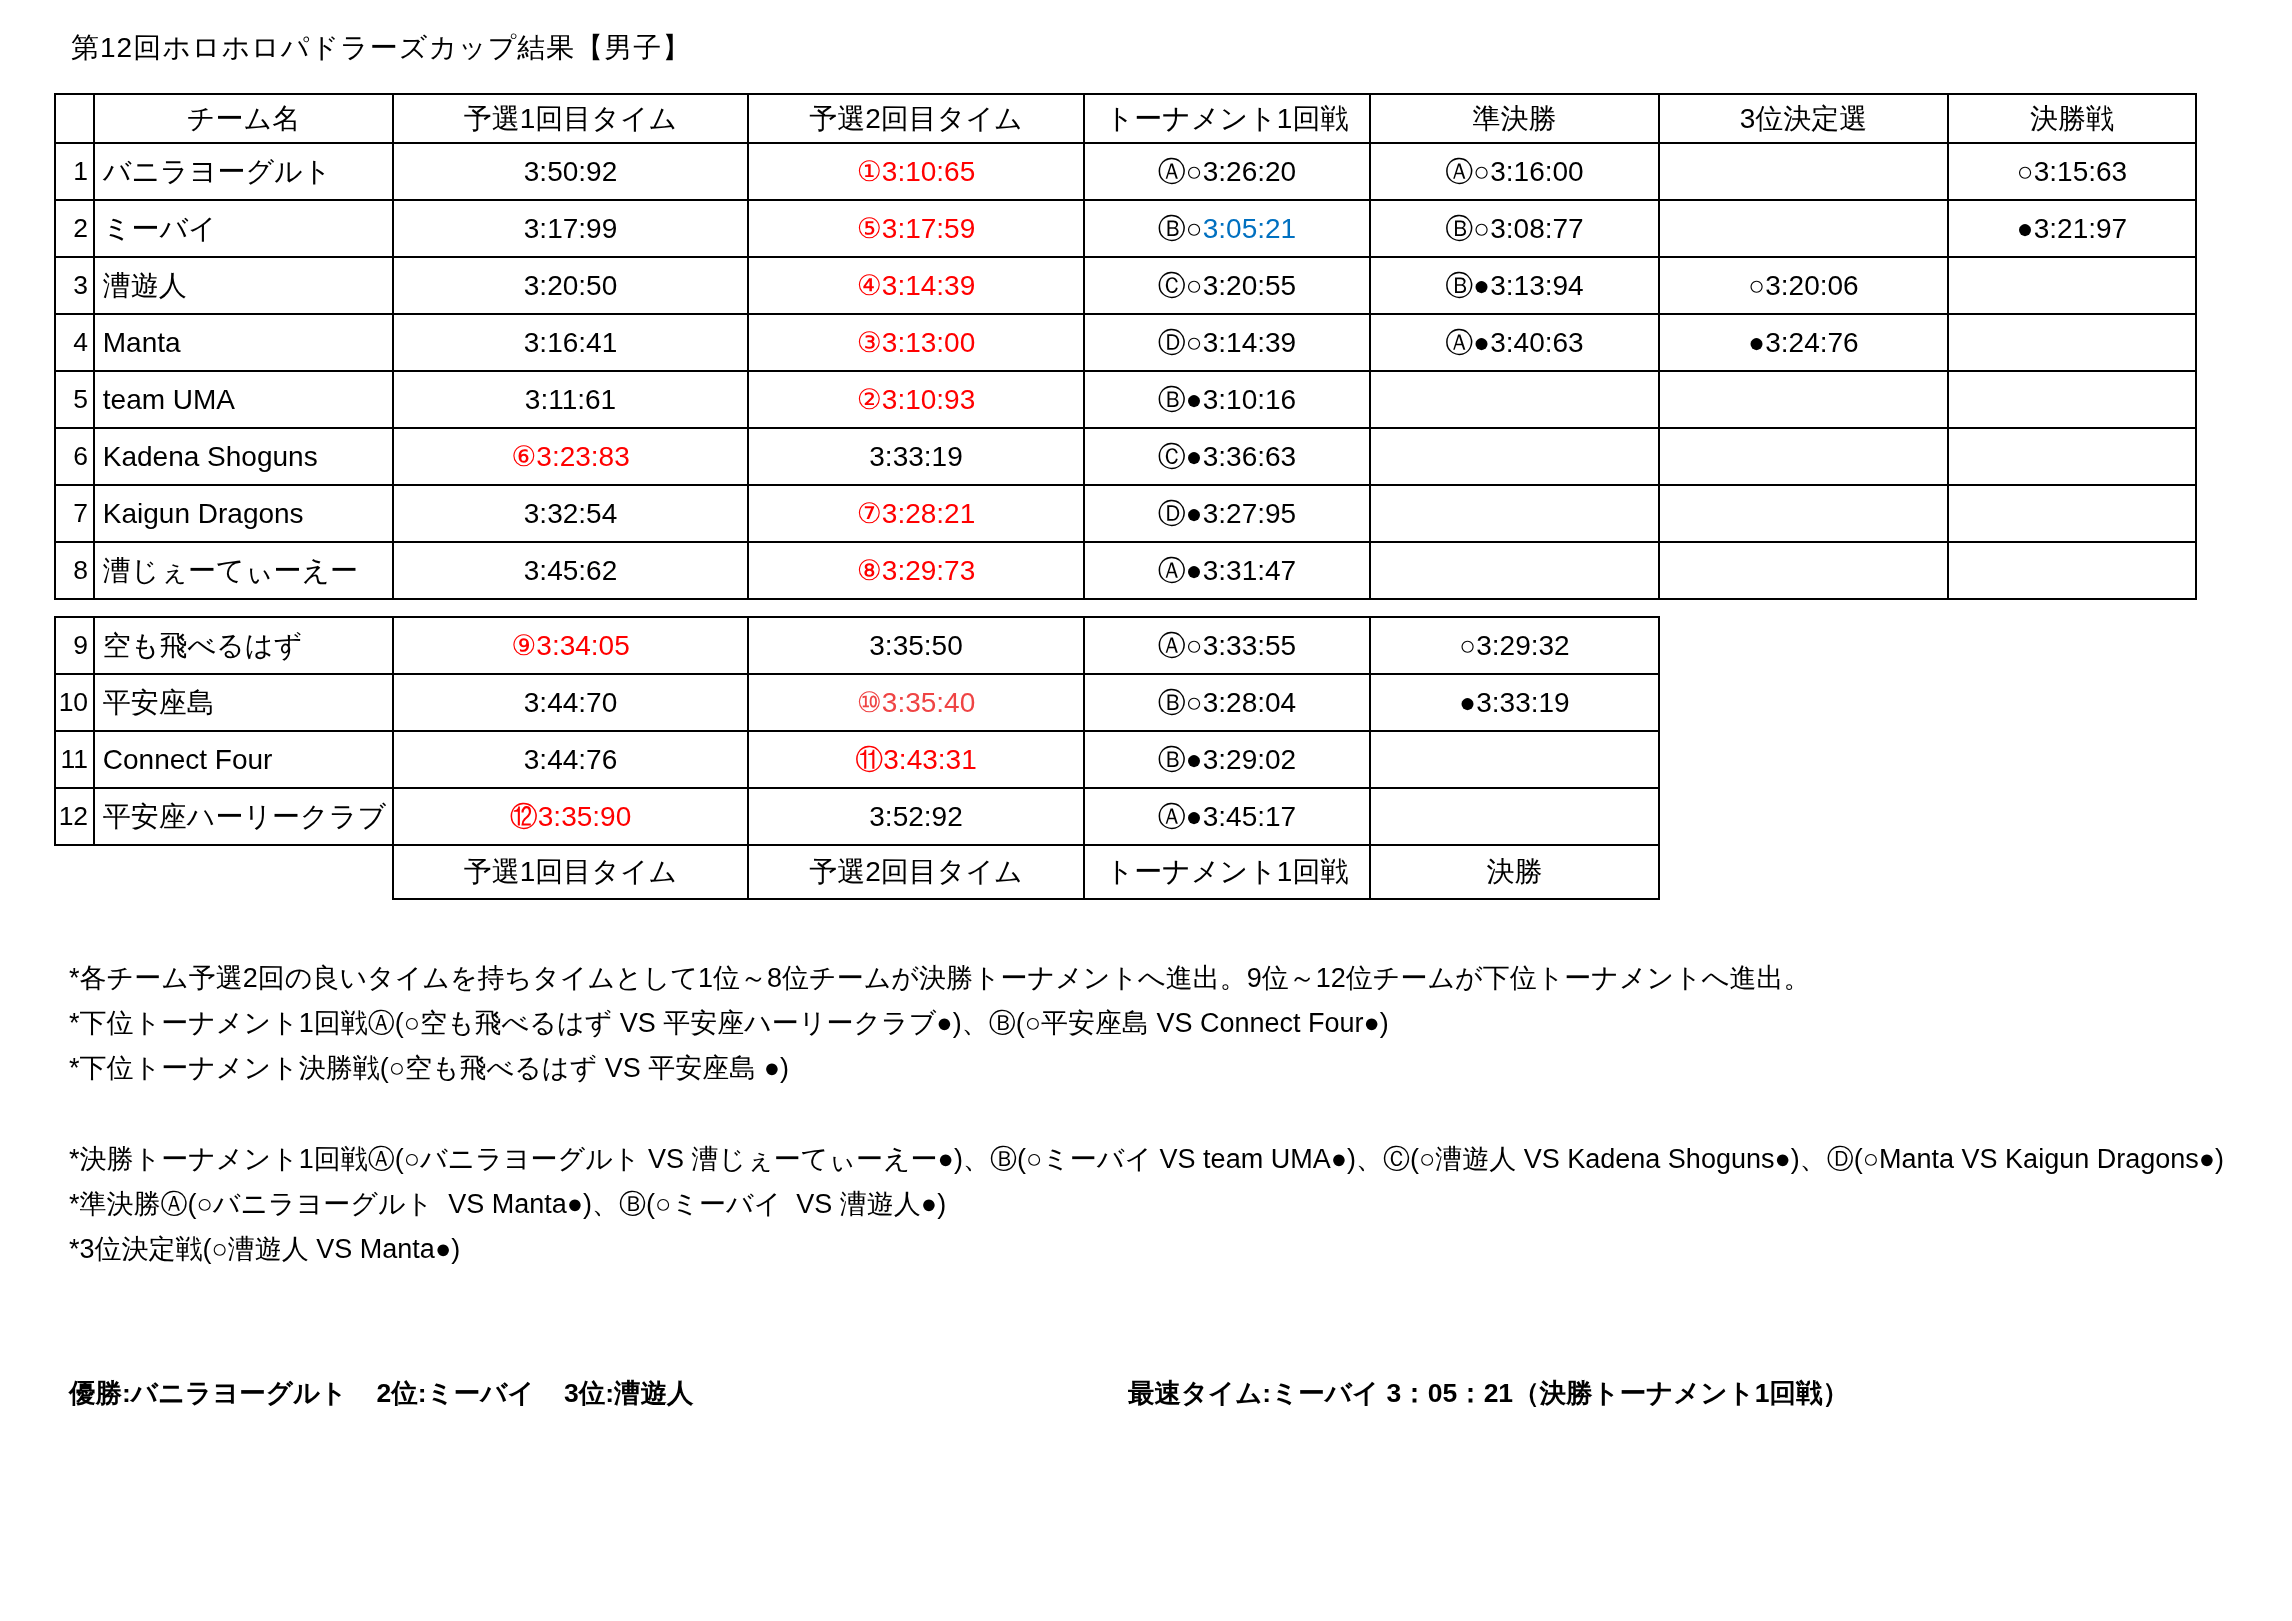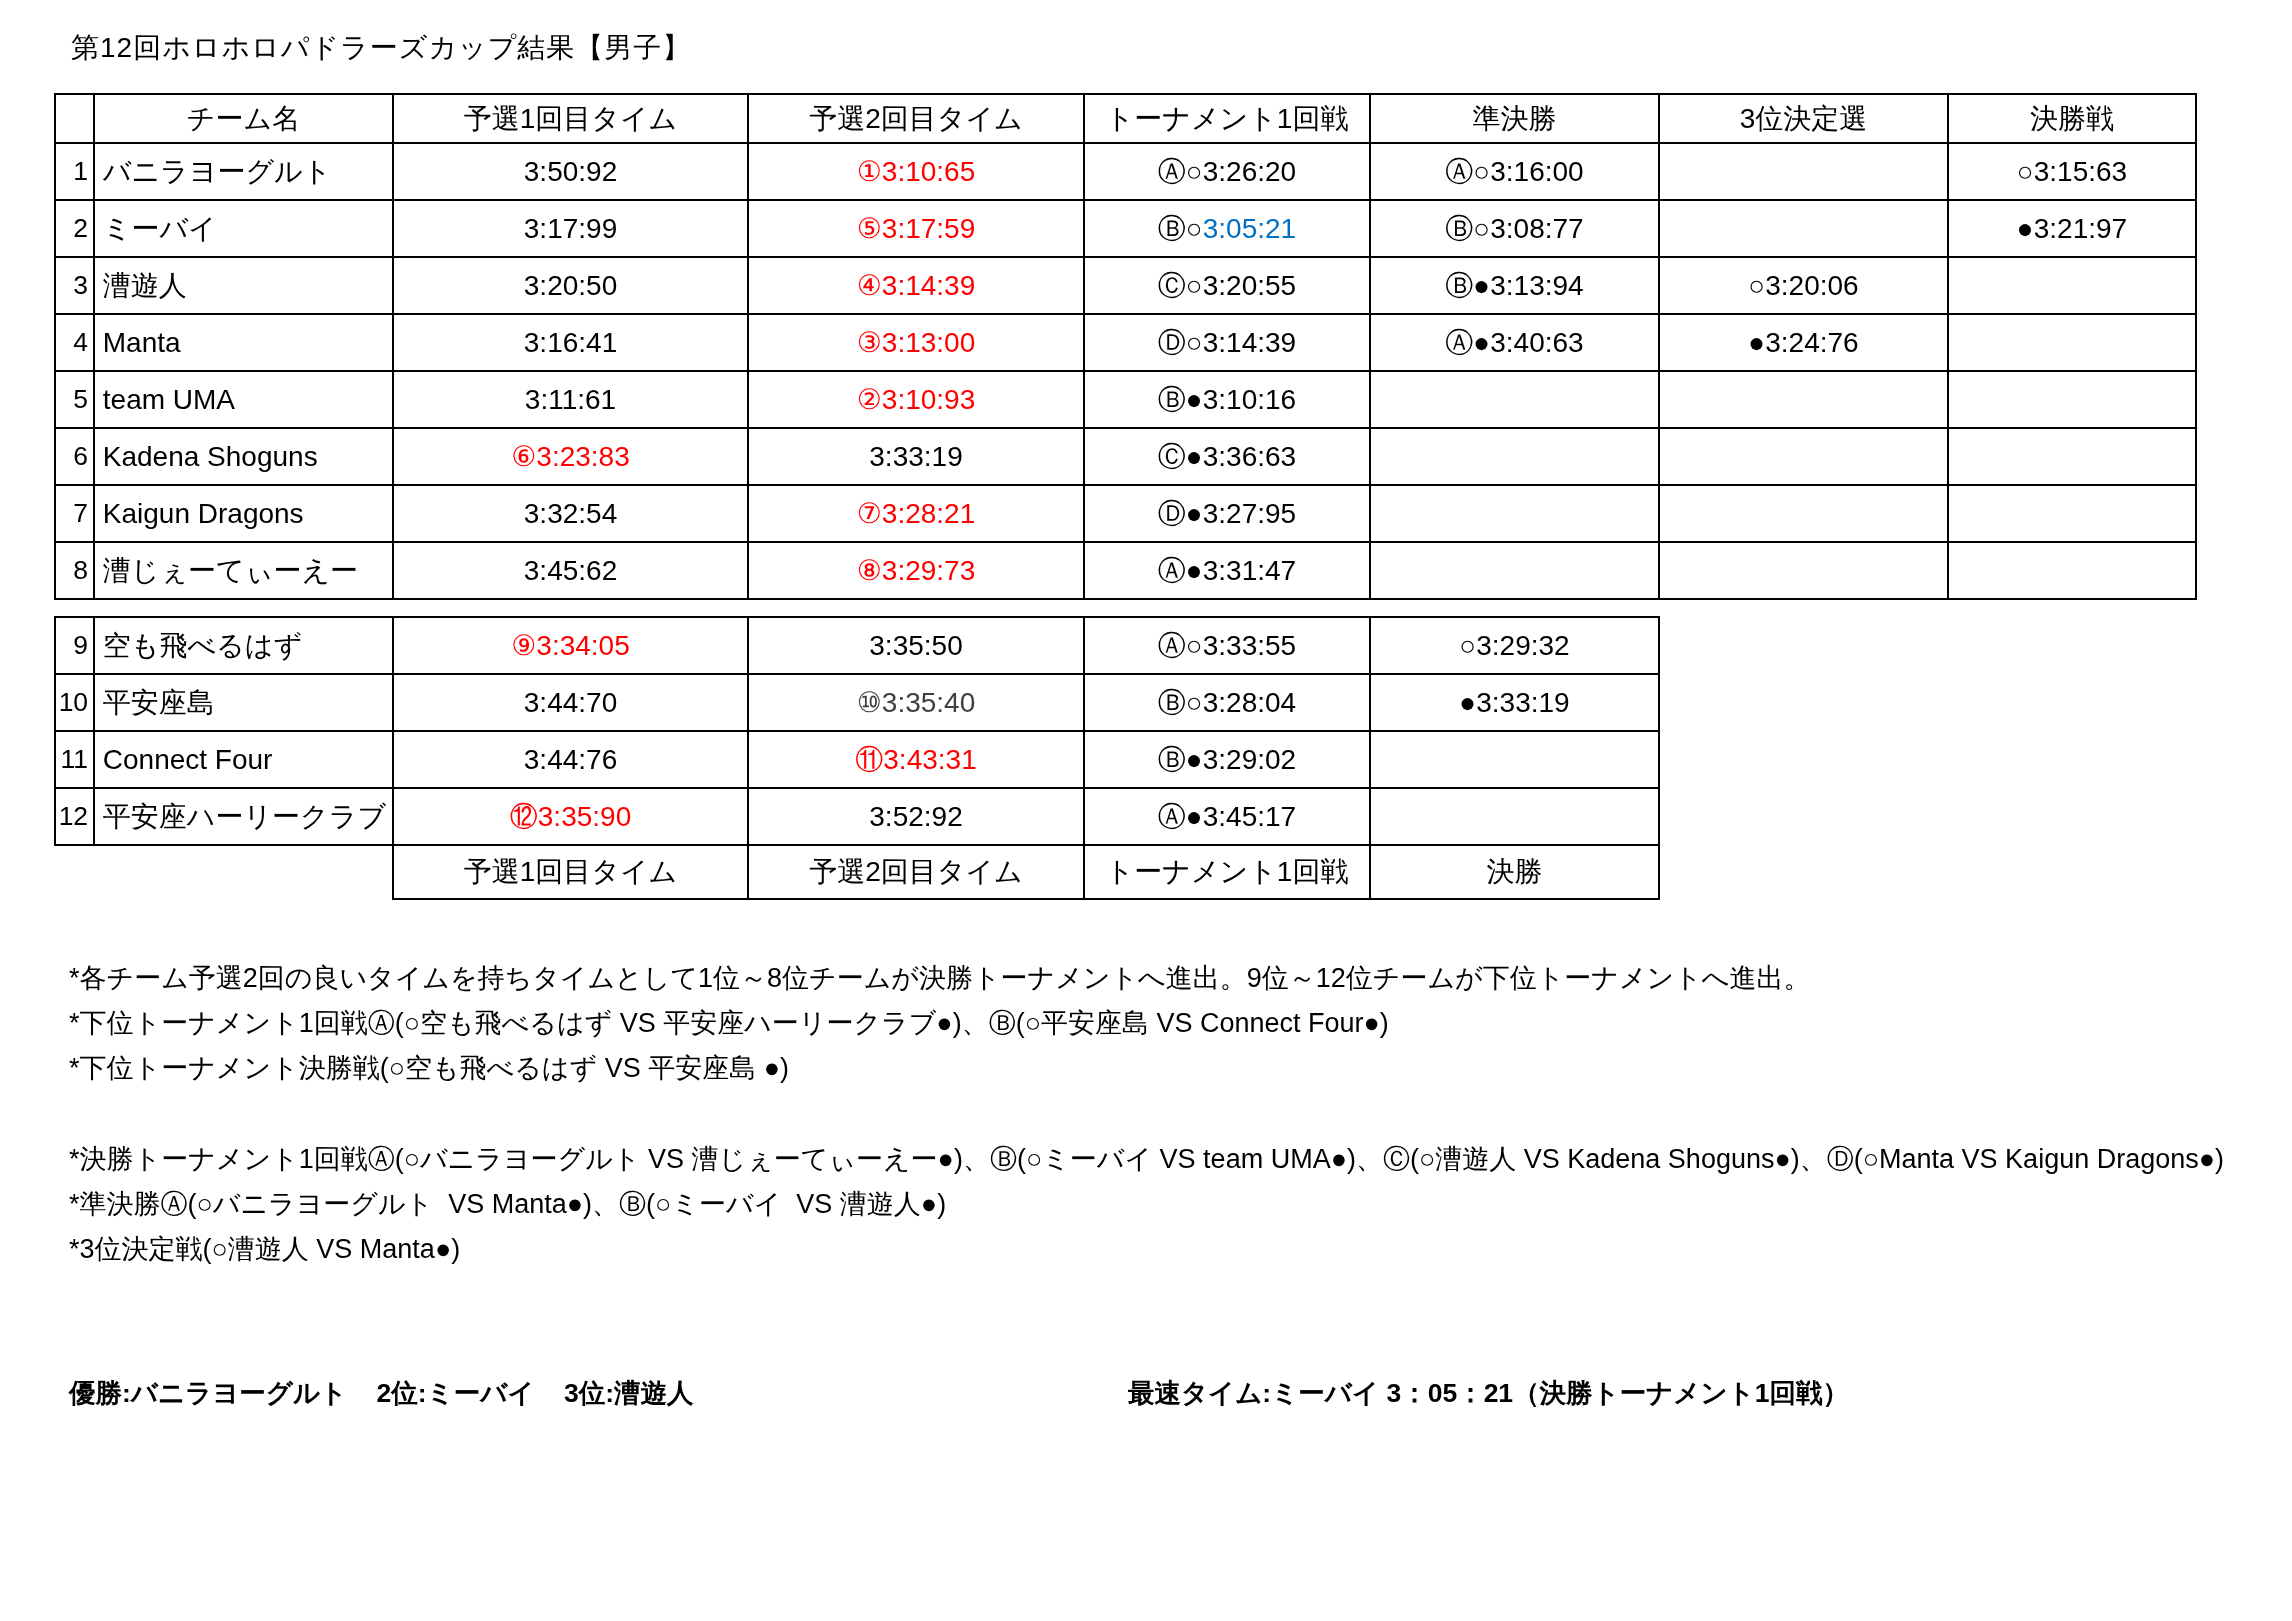--- a/index.html
+++ b/index.html
@@ -164,21 +164,21 @@
         <td class="team">空も飛べるはず</td>
         <td class="time"><span style="color: rgb(255, 0, 0);">⑨3:34:05</span></td>
         <td class="time"><span style="color: rgb(0, 0, 0);">3:35:50</span></td>
         <td class="time"><span style="color: rgb(0, 0, 0);">Ⓐ○3:33:55</span></td>
         <td class="time"><span style="color: rgb(0, 0, 0);">○3:29:32</span></td>
       </tr>
       <tr>
         <td class="num">10</td>
         <td class="team">平安座島</td>
         <td class="time"><span style="color: rgb(0, 0, 0);">3:44:70</span></td>
-        <td class="time"><span style="color: #404040;">⑩3:35:40</span></td>
+        <td class="time"><span style="color: #ef4444;">⑩3:35:40</span></td>
         <td class="time"><span style="color: rgb(0, 0, 0); margin-top: 28px;">Ⓑ○3:28:04</span></td>
         <td class="time"><span style="color: rgb(0, 0, 0);">●3:33:19</span></td>
       </tr>
       <tr>
         <td class="num">11</td>
         <td class="team">Connect Four</td>
         <td class="time"><span style="color: rgb(0, 0, 0);">3:44:76</span></td>
         <td class="time"><span style="color: rgb(255, 0, 0);">⑪3:43:31</span></td>
         <td class="time"><span style="color: rgb(0, 0, 0);">Ⓑ●3:29:02</span></td>
         <td class="time"></td>

